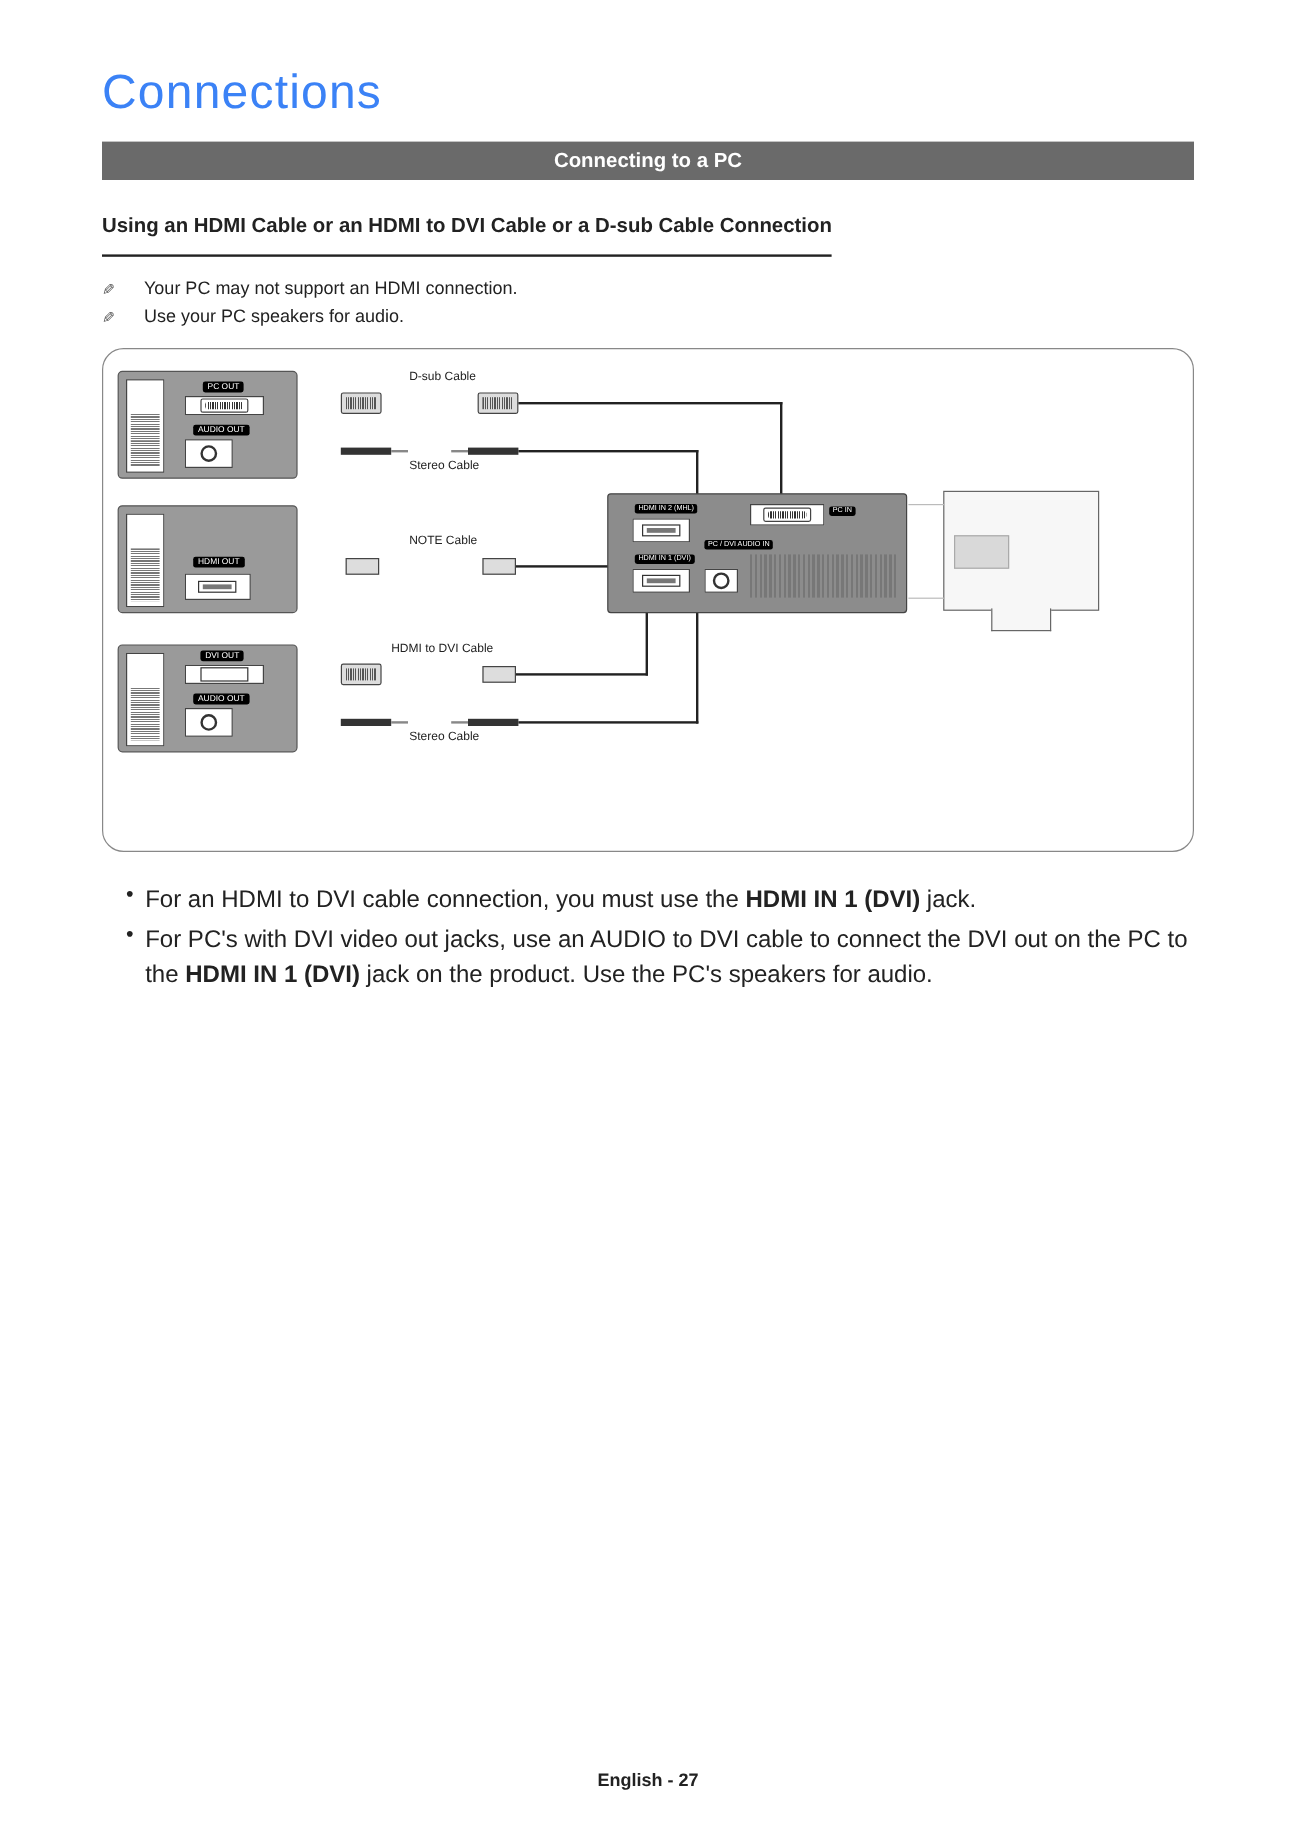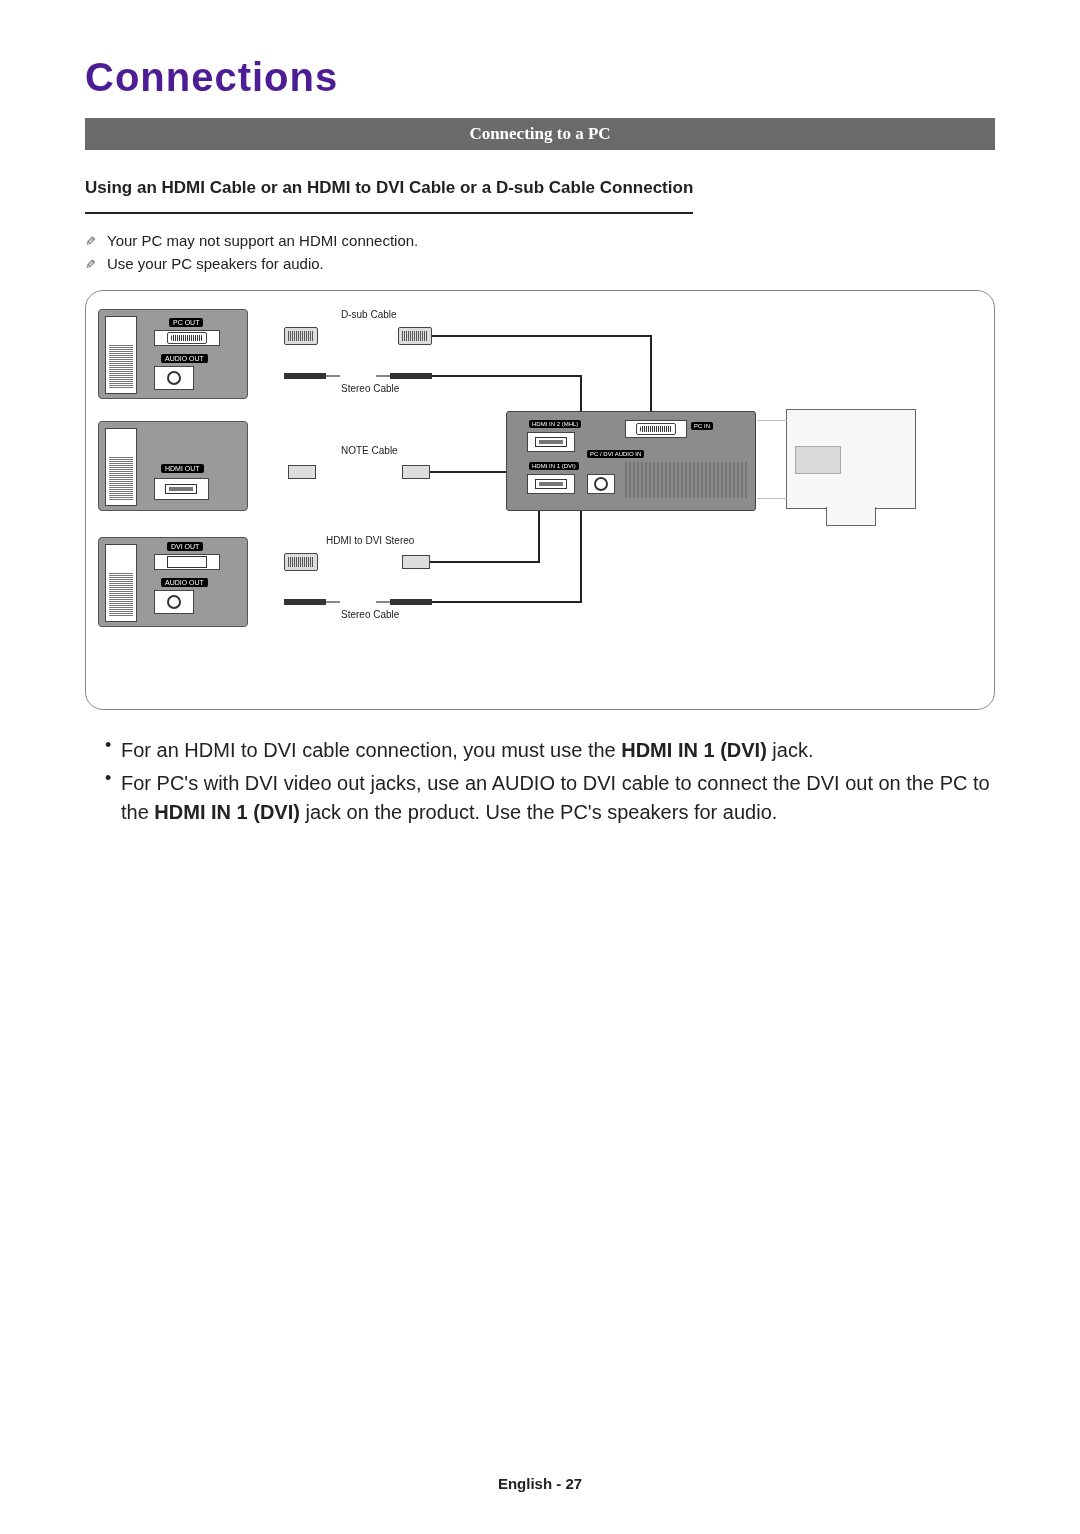--- a/index.html
+++ b/index.html
@@ -9,49 +9,48 @@
     width: 1080px;
     height: 1534px;
     position: relative;
     color: #222;
   }
   .page {
     padding: 55px 85px 40px 85px;
   }
   .title {
     font-size: 40px;
-    font-weight: 700;
+    font-weight: 400;
     letter-spacing: 1px;
-    color: #4c1d95;
+    color: #3b82f6;
     margin-bottom: 18px;
   }
   .bar {
     background: #6a6a6a;
     color: #fff;
     font-weight: bold;
     text-align: center;
     font-size: 17px;
     padding: 6px 0;
     margin-bottom: 28px;
-    font-family: Liberation Serif, serif;
   }
   .subheading {
     font-weight: bold;
     font-size: 17px;
     border-bottom: 2px solid #222;
     display: inline-block;
     padding-bottom: 14px;
     margin-bottom: 12px;
   }
   .note-line {
     font-size: 15px;
     margin: 6px 0;
     display: flex;
     align-items: flex-start;
-    gap: 6px;
+    gap: 19px;
   }
   .note-icon {
     display: inline-block;
     width: 16px;
     height: 14px;
     position: relative;
     margin-top: 2px;
     flex-shrink: 0;
   }
   .note-icon::before {
@@ -316,21 +315,21 @@
       </div>
       <div class="portlabel" style="left:62px; top:40px;">AUDIO OUT</div>
       <div class="port-plate" style="left:55px; top:52px; width:40px; height:24px;">
         <div class="audio-jack" style="left:12px; top:4px;"></div>
       </div>
     </div>
 
     <div class="cable-label" style="left:255px; top:18px;">D-sub Cable</div>
     <div class="cable-label" style="left:255px; top:92px;">Stereo Cable</div>
     <div class="cable-label" style="left:255px; top:154px;">NOTE Cable</div>
-    <div class="cable-label" style="left:240px; top:244px;">HDMI to DVI Stereo</div>
+    <div class="cable-label" style="left:240px; top:244px;">HDMI to DVI Cable</div>
     <div class="cable-label" style="left:255px; top:318px;">Stereo Cable</div>
 
     <div class="conn vga" style="left:198px; top:36px;"></div>
     <div class="conn vga" style="left:312px; top:36px;"></div>
 
     <div class="conn minijack left" style="left:198px; top:82px;"></div>
     <div class="conn minijack right" style="left:304px; top:82px;"></div>
 
     <div class="conn hdmi" style="left:202px; top:174px;"></div>
     <div class="conn hdmi" style="left:316px; top:174px;"></div>

